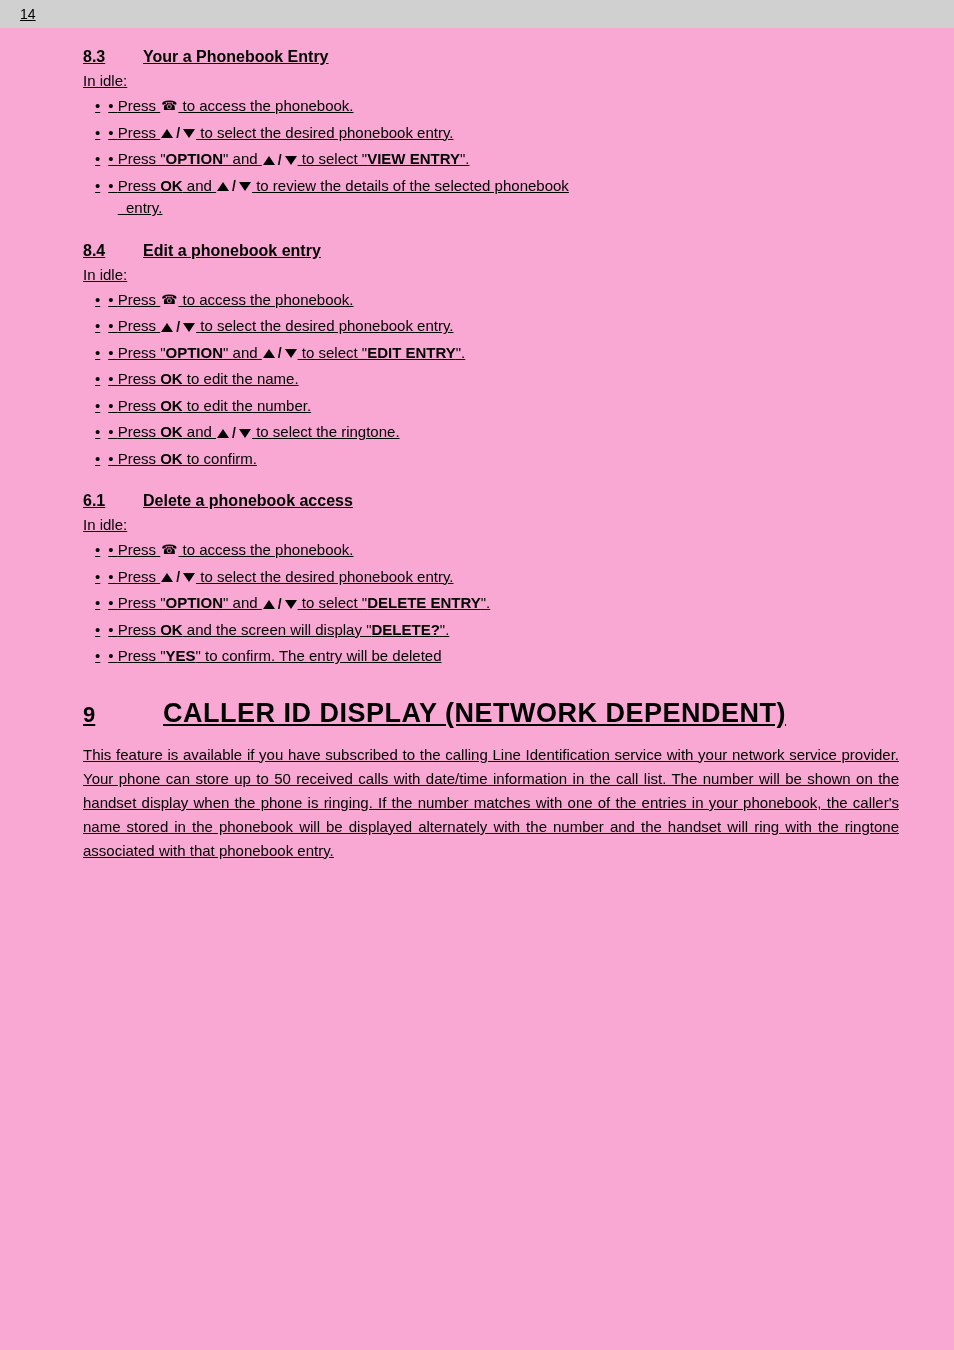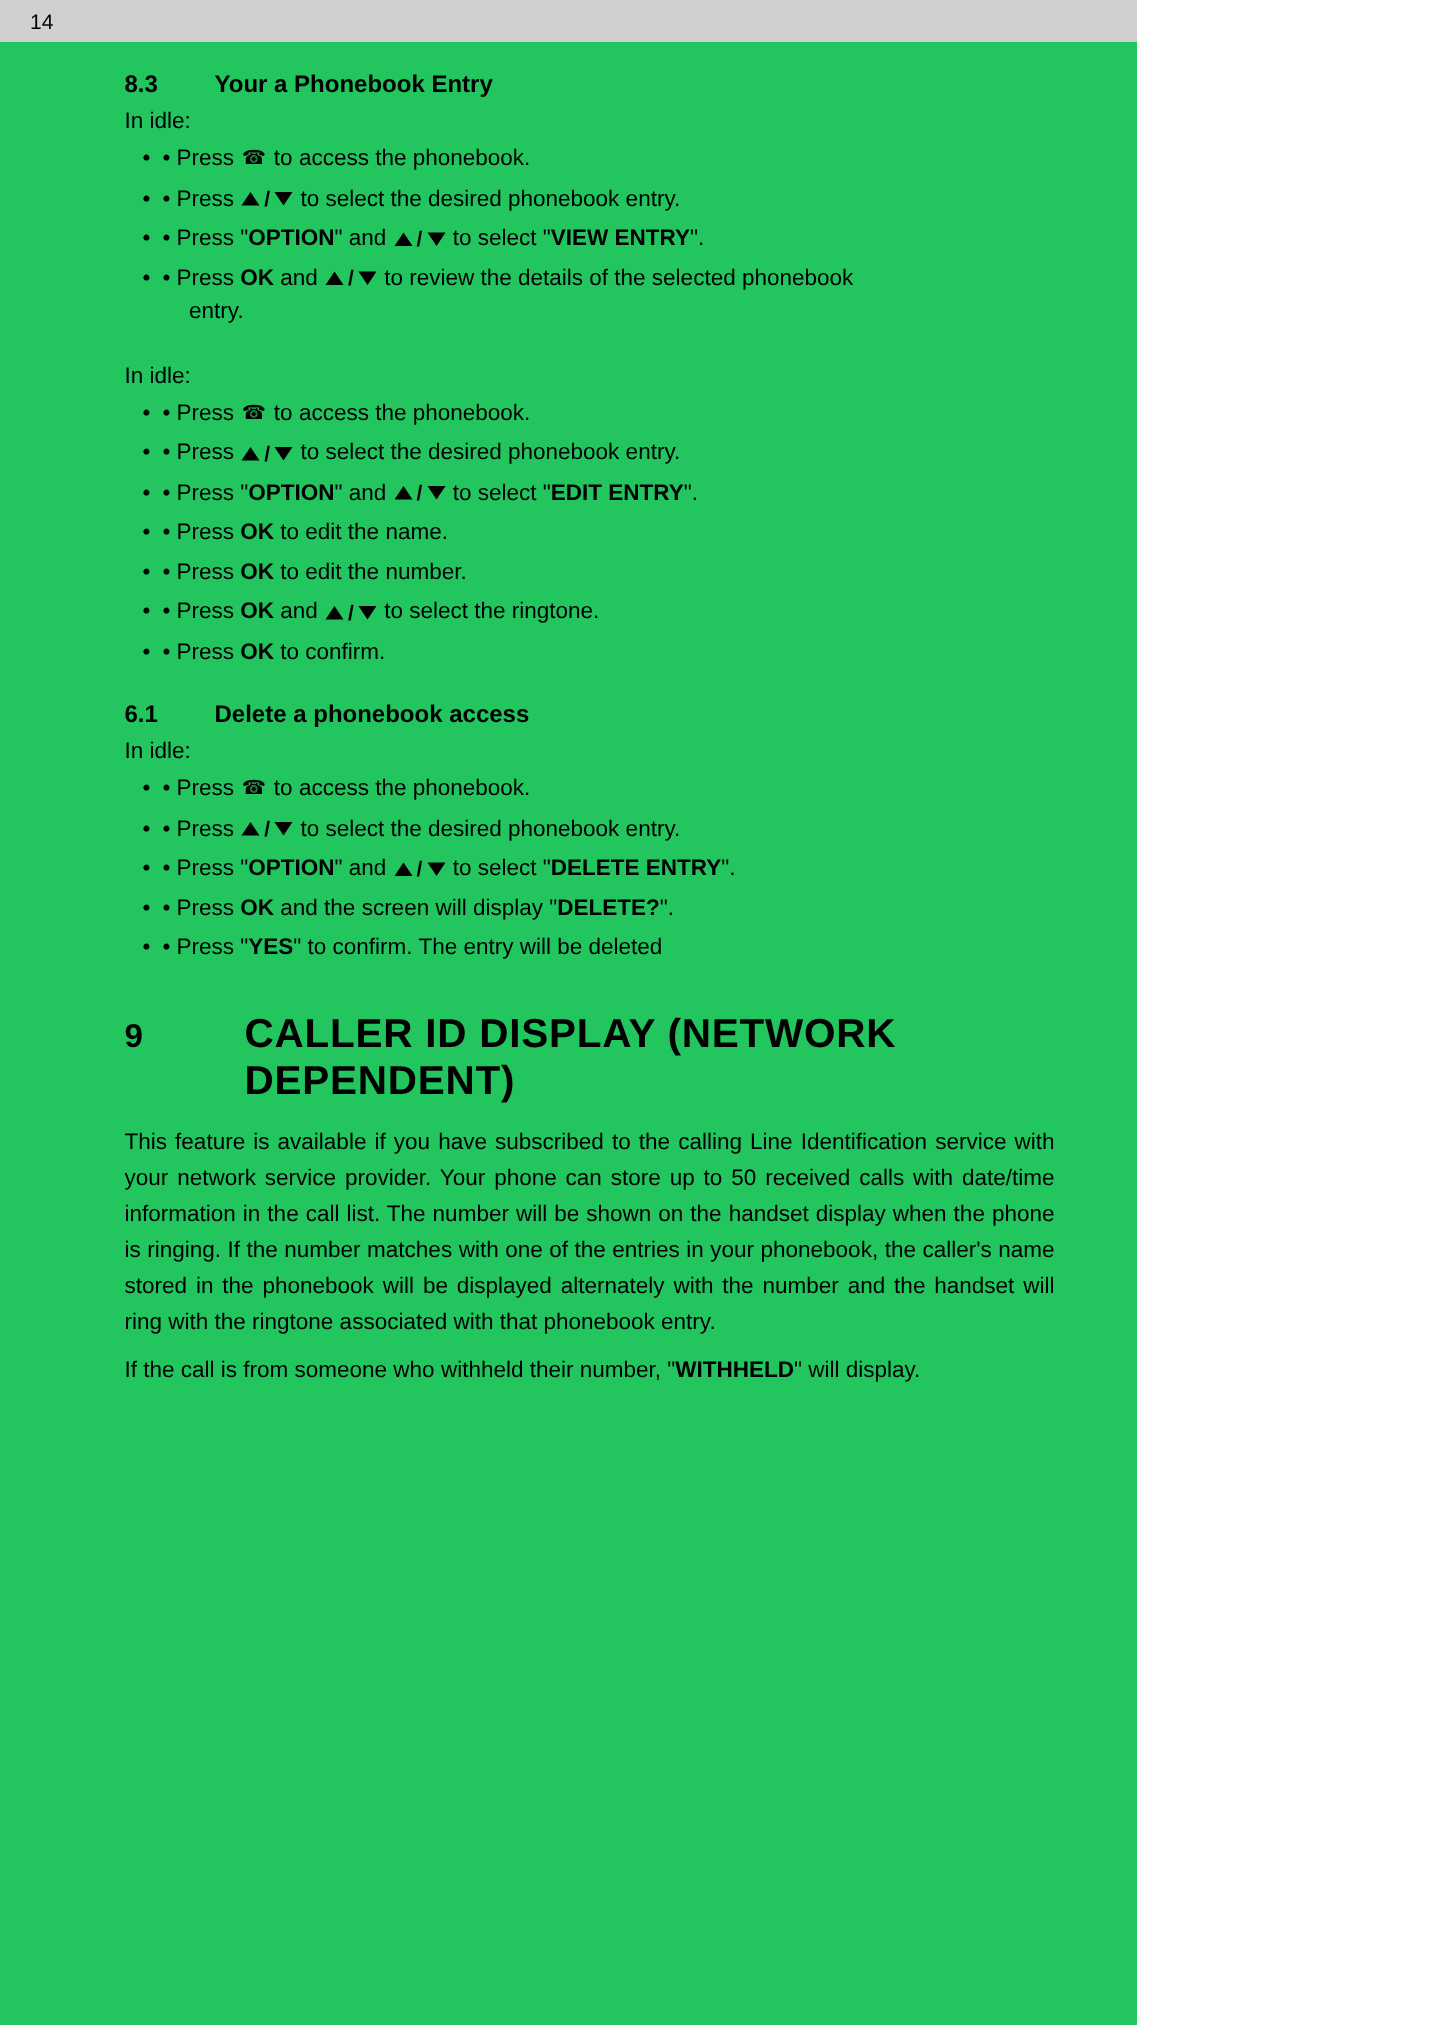--- a/index.html
+++ b/index.html
@@ -11,24 +11,25 @@
     body {
       background: #fff;
       font-family: Arial, Helvetica, sans-serif;
       font-size: 15px;
       color: #000;
       width: 954px;
       min-height: 1350px;
     }
 
     .page-container {
-      width: 758px;
+      width: 954px;
       min-height: 1350px;
-      background: #22c55e;
+      background: #f9a8d4;
       padding: 0;
+      text-decoration: underline;
     }
 
     .page-header {
       background: #d0d0d0;
       padding: 6px 20px;
       font-size: 14px;
       font-weight: normal;
       color: #000;
     }
 
@@ -224,20 +225,24 @@
                 <span class="tri-up"></span>
                 <span class="slash">/</span>
                 <span class="tri-down"></span>
               </span> to review the details of the selected phonebook<br>&nbsp;&nbsp;entry.
           </span>
         </li>
       </ul>
     </div>
 
     <div class="section">
+      <div class="section-heading">
+        <span class="section-number">8.4</span>
+        <span class="section-title">Edit a phonebook entry</span>
+      </div>
       <div class="in-idle">In idle:</div>
       <ul class="bullet-list">
         <li>
           <span>•&nbsp;</span>
           <span class="bullet-content">
             Press <span class="pb-icon">☎</span> to access the phonebook.
           </span>
         </li>
         <li>
           <span>•&nbsp;</span>
@@ -340,20 +345,17 @@
 
     <div class="chapter-section">
       <div class="chapter-heading">
         <span class="chapter-number">9</span>
         <span class="chapter-title">CALLER ID DISPLAY (NETWORK DEPENDENT)</span>
       </div>
       <div class="chapter-body">
         <p>
           This feature is available if you have subscribed to the calling Line Identification service with your network service provider. Your phone can store up to 50 received calls with date/time information in the call list. The number will be shown on the handset display when the phone is ringing. If the number matches with one of the entries in your phonebook, the caller's name stored in the phonebook will be displayed alternately with the number and the handset will ring with the ringtone associated with that phonebook entry.
         </p>
-        <p>
-          If the call is from someone who withheld their number, "<span class="bold">WITHHELD</span>" will display.
-        </p>
       </div>
     </div>
 
   </div>
 </div>
 
 </body></html>

